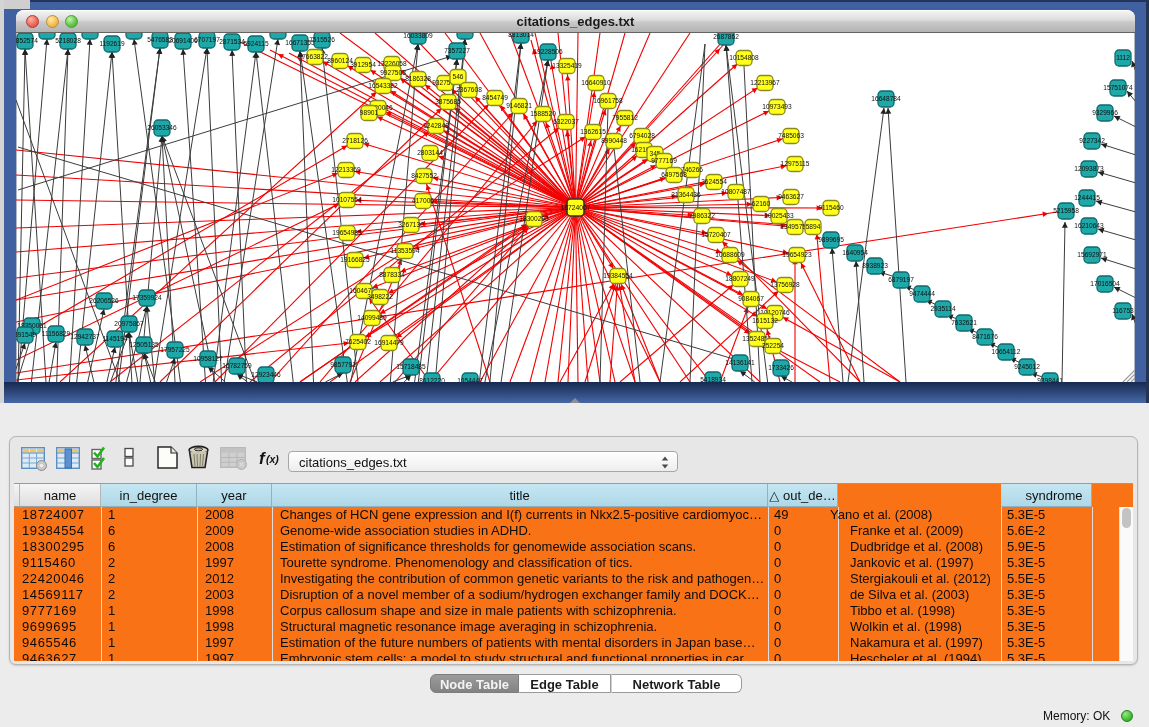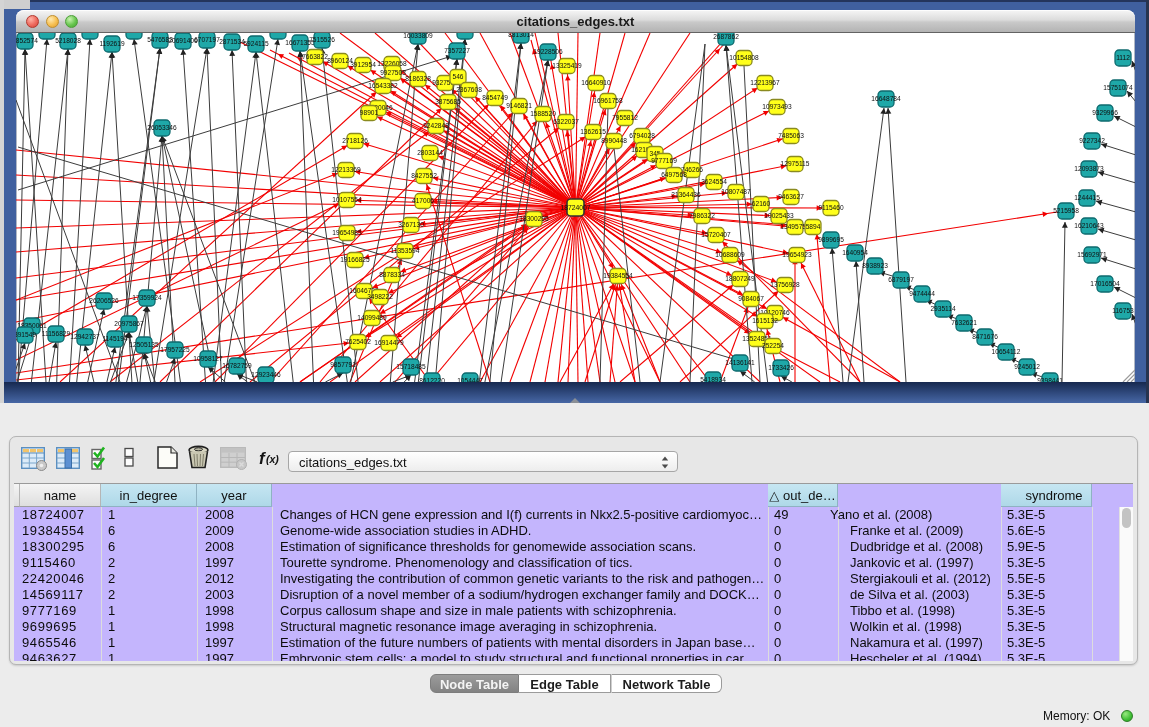--- a/index.html
+++ b/index.html
@@ -32,42 +32,42 @@
 #panelhead span { position:absolute; left:10px; top:8px; }
 #closex { position:absolute; left:1122px; top:5px; font-size:15px; font-weight:bold; color:#111; }
 #container { position:absolute; left:9px; top:33px; width:1129px; height:229px;
   background:#e7e7e7; border:1px solid #b5b5b5; border-radius:7px;
   box-shadow:0 1px 2px rgba(0,0,0,.15); }
 #combo { position:absolute; left:278px; top:14px; width:390px; height:21px;
   border:1px solid #a6a6a6; border-radius:4px;
   background:linear-gradient(#ffffff,#ededed); font-size:13px; color:#111; }
 #combo span { position:absolute; left:10px; top:3px; }
 #tablebox { position:absolute; left:4px; top:46px; width:1119px; height:178px;
-  background:#c4b5fd; border-top:1px solid #9a9a9a; overflow:hidden; }
+  background:#f97316; border-top:1px solid #9a9a9a; overflow:hidden; }
 .hdr { position:absolute; top:0px; height:23px; font-size:13px; color:#111;
   text-align:center; line-height:23px; background:linear-gradient(#c6e6f2,#aed8e8);
   border-right:1px solid #8fb2c2; border-bottom:1px solid #8fb2c2; }
 .hdrg { background:linear-gradient(#f5f5f5,#dedede); border-right:1px solid #b5b5b5;
   border-bottom:1px solid #9e9e9e; }
 .cell { position:absolute; font-size:13px; color:#0c0c0c; white-space:nowrap; }
 .num { letter-spacing:0.6px; }
 .ttl { width:486px; overflow:hidden; }
 .vline { position:absolute; top:23px; bottom:0; width:1px; background:#dddddd; }
 #sbar { position:absolute; left:1105px; top:23px; width:14px; bottom:0;
   background:#fafafa; border-left:1px solid #e0e0e0; }
 #sthumb { position:absolute; left:2px; top:1px; width:9px; height:20px;
   background:#c3c3c3; border-radius:5px; }
 
 #tabs { position:absolute; left:430px; top:271px; height:19px; font-size:13px; font-weight:bold; }
 .tab { position:absolute; top:0; height:19px; line-height:19px; text-align:center;
   border:1px solid #9b9b9b; background:#ffffff; color:#1d1d1d; }
 #tab1 { left:0; width:89px; border-radius:6px 0 0 6px;
   background:linear-gradient(#9c9c9c,#828282); color:#f4f4f4; border-color:#7d7d7d; }
 #tab2 { left:89px; width:92px; border-left:none; }
-#tab3 { left:181px; width:111px; border-left:1px solid #cfcfcf; border-radius:0 6px 6px 0; }
+#tab3 { left:181px; width:131px; border-left:1px solid #cfcfcf; border-radius:0 6px 6px 0; }
 #memory { position:absolute; left:1043px; top:306px; font-size:12px; color:#111; }
 #memdot { position:absolute; left:1121px; top:307px; width:12px; height:12px; border-radius:50%;
   background:radial-gradient(circle at 35% 30%, #97e87f, #3fbf35 60%, #2b9a24);
   border:1px solid #2b7d24; }
 svg text { font-family:"Liberation Sans", sans-serif; }
 </style></head>
 <body>
 <div id="topline"></div>
 <div id="botstrip"></div>
 <div style="position:absolute;left:570px;top:398px;width:0;height:0;border-left:5px solid transparent;border-right:5px solid transparent;border-bottom:5px solid #8a8f96;"></div>
@@ -894,20 +894,21 @@
       <svg style="position:absolute;right:8px;top:4px" width="8" height="13" viewBox="0 0 8 13">
         <path d="M4 0.5 L7.2 4.5 L0.8 4.5 Z" fill="#4a4a4a"></path>
         <path d="M4 12.5 L7.2 8.5 L0.8 8.5 Z" fill="#4a4a4a"></path>
       </svg>
     </div>
     <div id="tablebox">
       <div class="hdr hdrg" style="left:0px;width:6px;"></div>
       <div class="hdr hdrg" style="left:6px;width:81px;">name</div>
       <div class="hdr" style="left:87px;width:96px;">in_degree</div>
       <div class="hdr" style="left:183px;width:75px;">year</div>
+      <div class="hdr" style="left:258px;width:496px;">title</div>
       <div class="hdr" style="left:754px;width:70px;">△ out_de…</div>
       <div class="hdr" style="left:987px;width:91px;padding-left:16px;">syndrome</div>
       <div class="vline" style="left:87px;"></div>
       <div class="vline" style="left:183px;"></div>
       <div class="vline" style="left:258px;"></div>
       <div class="vline" style="left:754px;"></div>
       <div class="vline" style="left:824px;"></div>
       <div class="vline" style="left:987px;"></div>
       <div class="vline" style="left:1078px;"></div>
       <div id="sbar">
@@ -920,21 +921,21 @@
 <div class="cell ttl" style="left:280px;top:507px;">Changes of HCN gene expression and I(f) currents in Nkx2.5-positive cardiomyoc…</div>
 <div class="cell" style="left:774px;top:507px;">49</div>
 <div class="cell" style="left:830px;top:507px;">Yano et al. (2008)</div>
 <div class="cell" style="left:1007px;top:507px;">5.3E-5</div>
 <div class="cell num" style="left:22px;top:523px;">19384554</div>
 <div class="cell" style="left:108px;top:523px;">6</div>
 <div class="cell" style="left:205px;top:523px;">2009</div>
 <div class="cell ttl" style="left:280px;top:523px;">Genome-wide association studies in ADHD.</div>
 <div class="cell" style="left:774px;top:523px;">0</div>
 <div class="cell" style="left:850px;top:523px;">Franke et al. (2009)</div>
-<div class="cell" style="left:1007px;top:523px;">5.6E-5</div>
+<div class="cell" style="left:1007px;top:523px;">5.6E-2</div>
 <div class="cell num" style="left:22px;top:539px;">18300295</div>
 <div class="cell" style="left:108px;top:539px;">6</div>
 <div class="cell" style="left:205px;top:539px;">2008</div>
 <div class="cell ttl" style="left:280px;top:539px;">Estimation of significance thresholds for genomewide association scans.</div>
 <div class="cell" style="left:774px;top:539px;">0</div>
 <div class="cell" style="left:850px;top:539px;">Dudbridge et al. (2008)</div>
 <div class="cell" style="left:1007px;top:539px;">5.9E-5</div>
 <div class="cell num" style="left:22px;top:555px;">9115460</div>
 <div class="cell" style="left:108px;top:555px;">2</div>
 <div class="cell" style="left:205px;top:555px;">1997</div>

